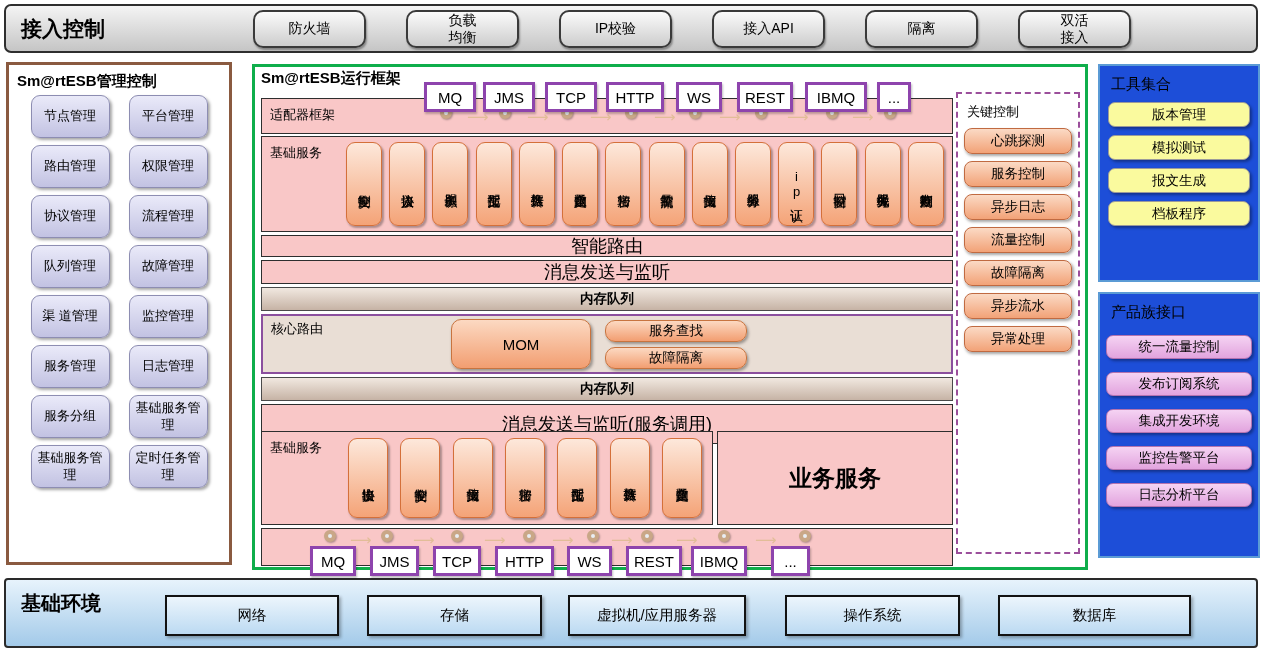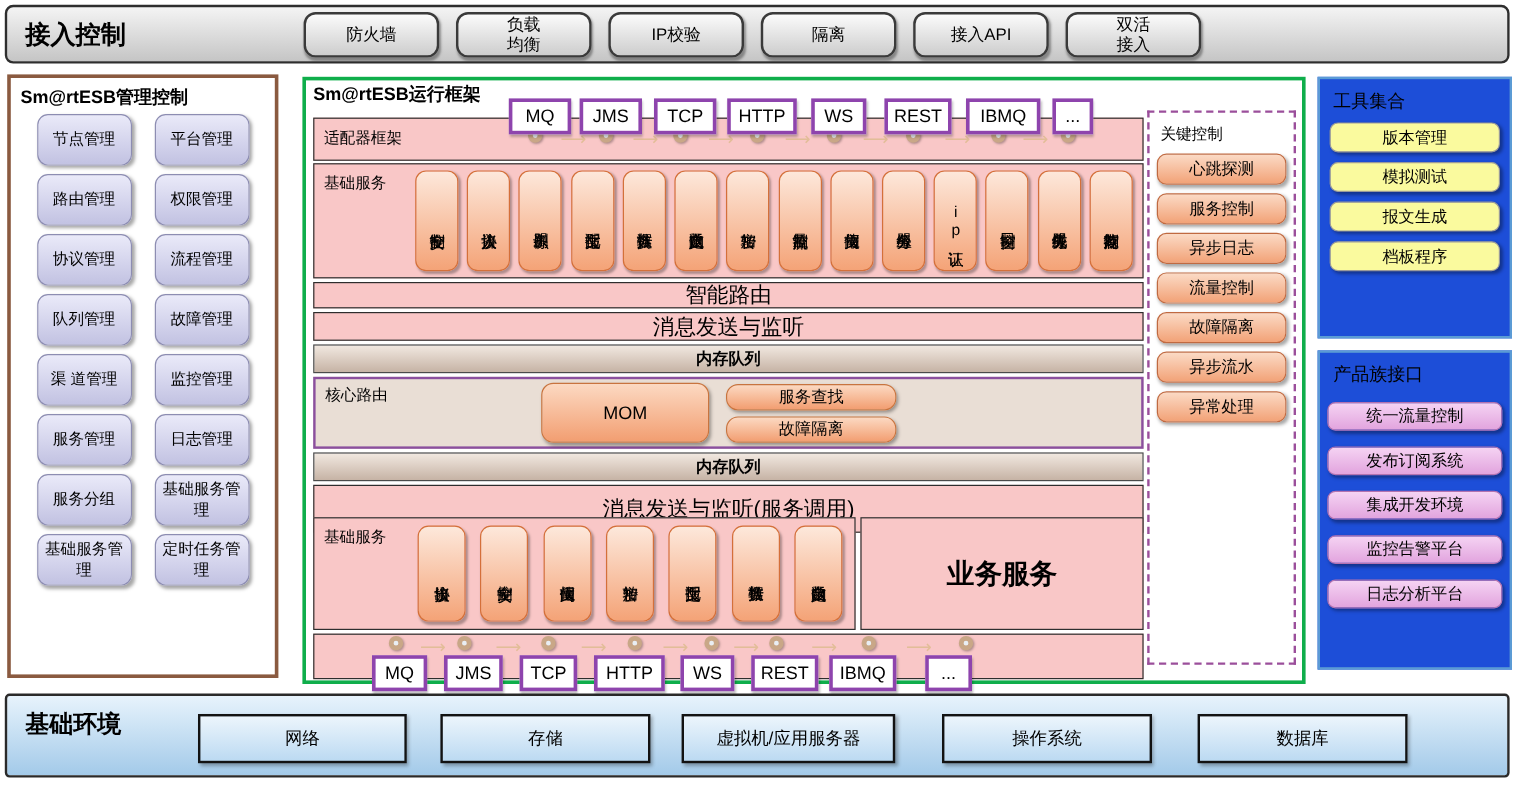--- a/index.html
+++ b/index.html
@@ -4,21 +4,21 @@
 <style>
   * { box-sizing: border-box; margin: 0; padding: 0; }
   html,body { width:1264px; height:655px; background:#fff; font-family:"Liberation Sans","DejaVu Sans",sans-serif; color:#000; }
   #stage { position:relative; width:1264px; height:655px; background:#fff; overflow:hidden; }
 
   
   #access-bar { position:absolute; left:4px; top:4px; width:1254px; height:49px;
     border:2px solid #2e2e2e; border-radius:7px;
     background:linear-gradient(#f4f4f4,#c5c5c5); display:flex; align-items:center; }
   #access-title { font-size:21px; font-weight:bold; margin-left:15px; width:232px; }
-  .access-btns { display:flex; gap:14px; }
+  .access-btns { display:flex; gap:40px; }
   .gray-btn { width:113px; height:38px; border:2px solid #3a3a3a; border-radius:10px;
     background:linear-gradient(#fbfbfb,#cdcdcd); display:flex; align-items:center; justify-content:center;
     font-size:14px; line-height:1.15; text-align:center; white-space:pre-line;
     box-shadow:1px 2px 2px rgba(0,0,0,.35); }
 
   
   #mgmt { position:absolute; left:6px; top:62px; width:226px; height:503px;
     border:3px solid #8a5a40; background:#fff; }
   #mgmt-title { font-size:15px; font-weight:bold; margin:7px 0 4px 8px; }
   #mgmt-grid { display:grid; grid-template-columns:79px 79px; column-gap:19px; row-gap:7px; justify-content:center; }
@@ -105,22 +105,22 @@
 
 <div id="stage">
 
   <div id="access-bar">
     <div id="access-title">接入控制</div>
     <div class="access-btns">
       <div class="gray-btn">防火墙</div>
       <div class="gray-btn">负载
 均衡</div>
       <div class="gray-btn">IP校验</div>
+      <div class="gray-btn">接入API</div>
       <div class="gray-btn">隔离</div>
-      <div class="gray-btn">接入API</div>
       <div class="gray-btn">双活
 接入</div>
     </div>
   </div>
 
   <div id="mgmt">
     <div id="mgmt-title">Sm@rtESB管理控制</div>
     <div id="mgmt-grid">
       <div class="lav-btn">节点管理</div>
       <div class="lav-btn">平台管理</div>
@@ -275,16 +275,16 @@
     <div class="violet-btn">监控告警平台</div>
     <div class="violet-btn">日志分析平台</div>
   </div>
 
   <div id="env-bar">
     <div id="env-title">基础环境</div>
     <div class="env-btn" style="left:159px;width:174px;">网络</div>
     <div class="env-btn" style="left:361px;width:175px;">存储</div>
     <div class="env-btn" style="left:562px;width:178px;">虚拟机/应用服务器</div>
     <div class="env-btn" style="left:779px;width:175px;">操作系统</div>
-    <div class="env-btn" style="left:992px;width:175px;">数据库</div>
+    <div class="env-btn" style="left:992px;width:193px;">数据库</div>
   </div>
 
 </div>
 
 </body></html>

